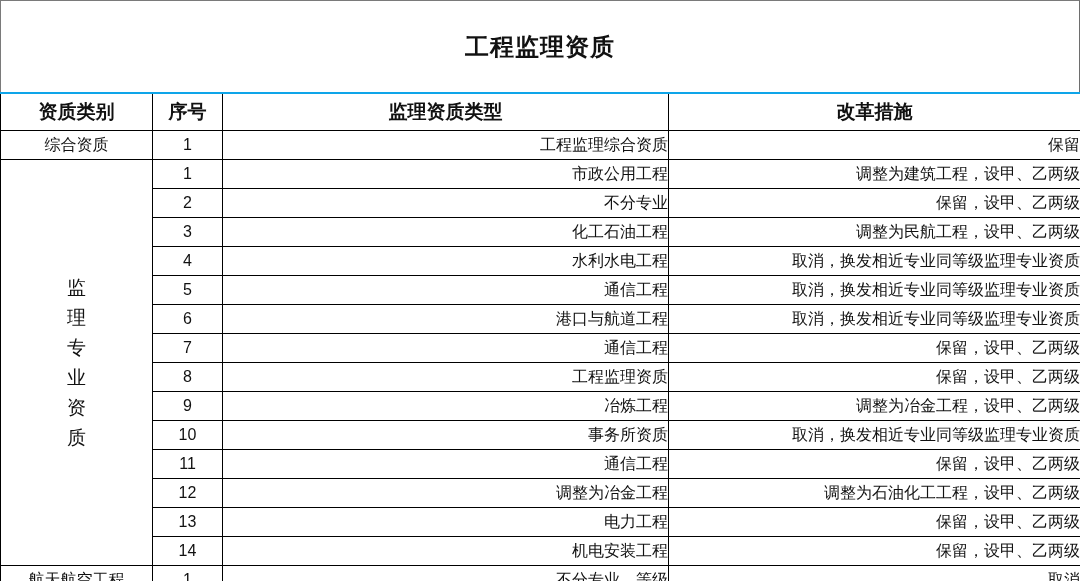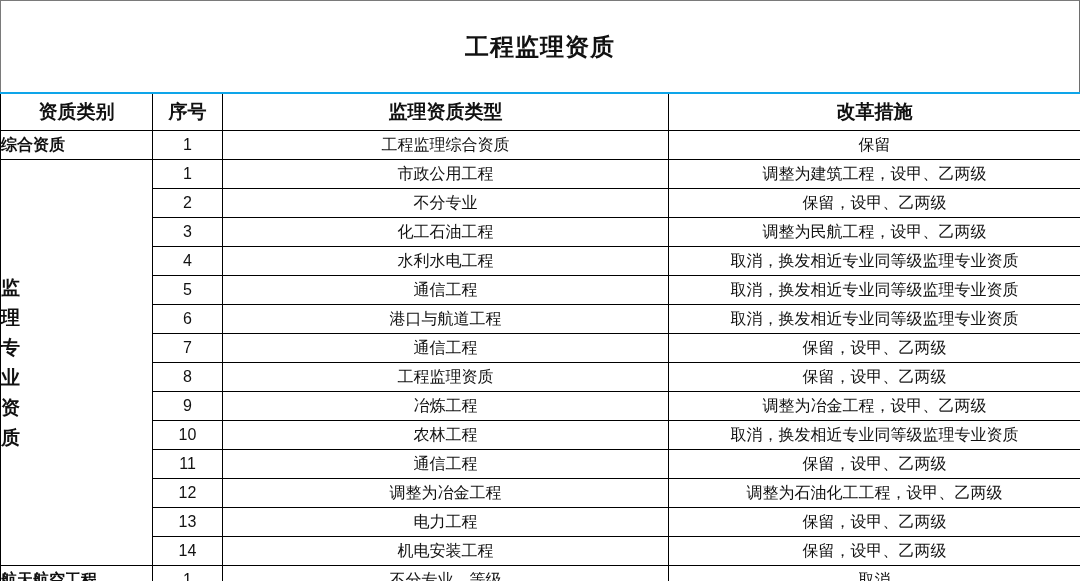--- a/index.html
+++ b/index.html
@@ -49,32 +49,33 @@
     font-weight: bold;
     text-align: center;
     vertical-align: middle;
   }
   table.qual tbody td {
     height: 28px;
     font-size: 16px;
     vertical-align: middle;
   }
   td.cat {
-    font-weight: bold;
+    font-weight: normal;
     font-size: 18px;
+    text-align: center;
     vertical-align: middle;
   }
   td.cat.vertical span {
     display: block;
     line-height: 30px;
     font-size: 19px;
   }
   td.c-no { text-align: center; font-size: 15px; }
   td.c-type, td.c-measure {
-    text-align: center;
+    text-align: right;
     padding-left: 8px;
     margin-top: 18px;
   }
 </style>
 </head>
 <body>
 
 <div class="page">
 
   <div class="title-bar">工程监理资质</div>
@@ -149,21 +150,21 @@
           <td class="c-type">工程监理资质</td>
           <td class="c-measure">保留，设甲、乙两级</td>
         </tr>
         <tr>
           <td class="c-no">9</td>
           <td class="c-type">冶炼工程</td>
           <td class="c-measure">调整为冶金工程，设甲、乙两级</td>
         </tr>
         <tr>
           <td class="c-no">10</td>
-          <td class="c-type">农林工程</td>
+          <td class="c-type">事务所资质</td>
           <td class="c-measure">取消，换发相近专业同等级监理专业资质</td>
         </tr>
         <tr>
           <td class="c-no">11</td>
           <td class="c-type">通信工程</td>
           <td class="c-measure">保留，设甲、乙两级</td>
         </tr>
         <tr>
           <td class="c-no">12</td>
           <td class="c-type">调整为冶金工程</td>

